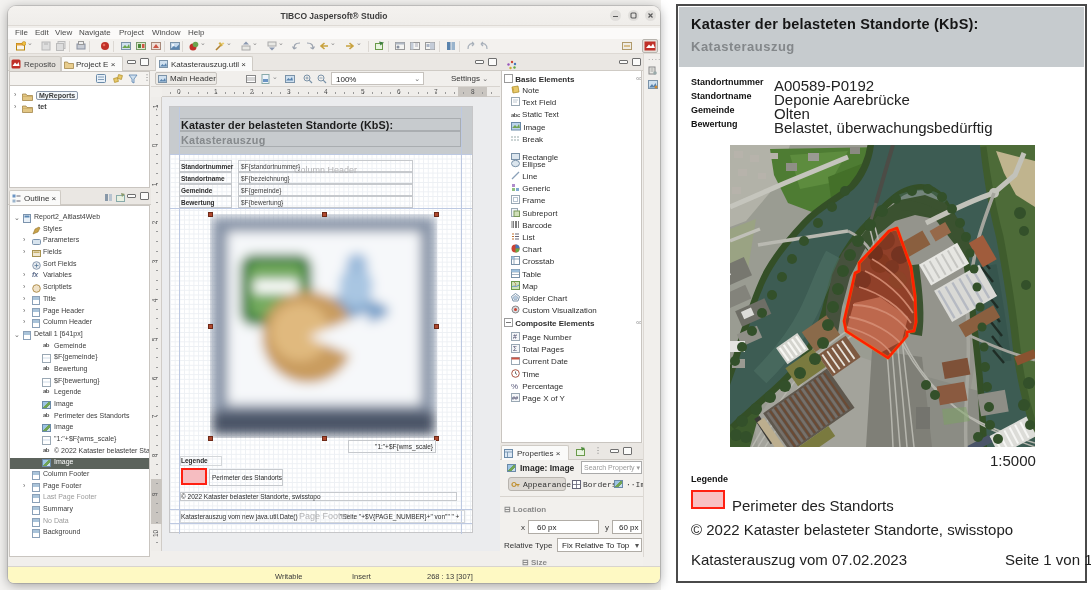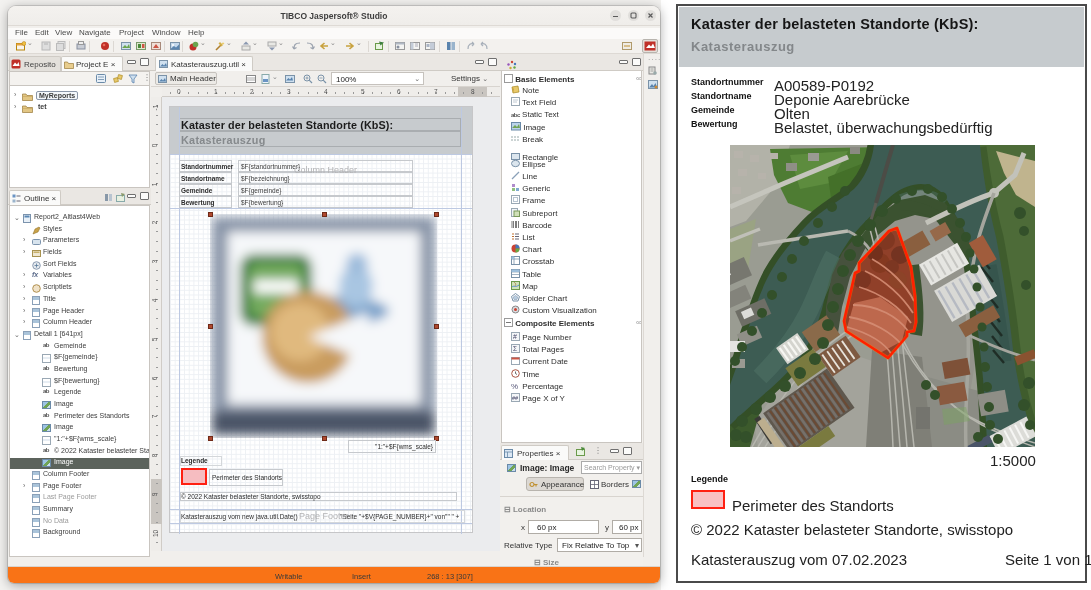--- a/index.html
+++ b/index.html
@@ -1005,21 +1005,21 @@
         </svg>
       <div class="a" style="left:94px;top:3px;font-size:8px;color:#777;">⋮</div>
       <div class="minmax min" style="left:110px;top:2px;"></div>
       <div class="minmax" style="left:123px;top:4px;"></div>
     </div>
     <div class="a" style="left:0;top:17px;width:143px;height:17px;background:#f2f0ed;">
       <b class="imic" style="left:7px;top:4px;"></b>
       <div class="a" style="left:20px;top:3px;font-size:8.5px;font-weight:bold;color:#2a2a2a;">Image: Image</div>
       <div class="a" style="left:81px;top:1px;width:61px;height:13px;background:#fff;border:1px solid #aaa;font-size:7px;color:#999;padding:2px 0 0 2px;">Search Property ▾</div>
     </div>
-    <div class="a" style="left:18px;top:34px;width:143px;height:16px;">
+    <div class="a" style="left:0;top:34px;width:143px;height:16px;font-family:Liberation Mono, monospace;">
       <div class="a" style="left:8px;top:0;width:58px;height:14px;background:#dcd8d3;border:1px solid #b8b4ae;border-radius:3px;font-size:8px;color:#333;padding:2px 0 0 14px;">Appearance</div>
       <svg width="9" height="9" style="position:absolute;left:11px;top:3px;">
           <circle cx="3" cy="4.5" r="2" fill="none" stroke="#c09030" stroke-width="1.2"></circle>
           <path d="M5 4.5 h3.5 M7 4.5 v2" stroke="#c09030" stroke-width="1.2"></path>
         </svg>
       <svg width="9" height="9" style="position:absolute;left:72px;top:3px;">
           <rect x="0.5" y="0.5" width="8" height="8" fill="#fff" stroke="#667"></rect>
           <path d="M0.5 4.5 h8 M4.5 0.5 v8" stroke="#667" stroke-width="0.8"></path>
         </svg>
       <div class="a" style="left:83px;top:3px;font-size:8px;color:#333;">Borders</div>
@@ -1027,35 +1027,35 @@
       <div class="a" style="left:126px;top:3px;font-size:8px;color:#333;">··Ima</div>
     </div>
     <div class="a" style="left:0;top:53px;width:143px;height:1px;background:#d8d4cf;"></div>
     <div class="a" style="left:4px;top:62px;font-size:8px;font-weight:bold;color:#8a8a8a;">⊟ Location</div>
     <div class="a" style="left:21px;top:80px;font-size:8px;color:#333;">x</div>
     <div class="a" style="left:28px;top:77px;width:71px;height:14px;background:#fff;border:1px solid #b0aca6;font-size:8px;color:#222;padding:2px 0 0 8px;">60 px</div>
     <div class="a" style="left:105px;top:80px;font-size:8px;color:#333;">y</div>
     <div class="a" style="left:112px;top:77px;width:30px;height:14px;background:#fff;border:1px solid #b0aca6;font-size:8px;color:#222;padding:2px 0 0 6px;">60 px</div>
     <div class="a" style="left:4px;top:98px;font-size:8px;color:#333;">Relative Type</div>
     <div class="a" style="left:57px;top:95px;width:85px;height:14px;background:#fff;border:1px solid #b0aca6;font-size:8px;color:#222;padding:2px 0 0 4px;">Fix Relative To Top <span style="position:absolute;right:2px;color:#555;">▾</span></div>
-    <div class="a" style="left:20px;top:115px;font-size:8px;font-weight:bold;color:#8a8a8a;padding-left:14px;">⊟ Size</div>
+    <div class="a" style="left:8px;top:115px;font-size:8px;font-weight:bold;color:#8a8a8a;padding-left:14px;">⊟ Size</div>
   </div>
 
   <div class="a" id="rstrip" style="left:635px;top:48px;width:17px;height:503px;background:#f1efec;border-left:1px solid #ddd9d4;">
     <div class="a" style="left:4px;top:2px;font-size:7px;color:#999;letter-spacing:1px;">····</div>
     <svg width="9" height="9" style="position:absolute;left:4px;top:12px;">
         <rect x="1" y="1" width="6" height="7" fill="#e8e8e4" stroke="#888"></rect>
         <path d="M2.5 3 h3 M2.5 5 h3" stroke="#888" stroke-width="0.7"></path>
         <circle cx="7" cy="7" r="1.8" fill="#9aa"></circle>
       </svg>
     <svg width="10" height="9" style="position:absolute;left:4px;top:26px;">
         <rect x="0.5" y="0.5" width="9" height="8" fill="#cfe0ef" stroke="#7a92a8"></rect>
         <path d="M1 7.5 L4 4 L5.5 6 L7.5 3 L9 7.5 Z" fill="#5a84ae"></path>
         <circle cx="8" cy="7" r="1.5" fill="#cc8833"></circle>
       </svg>
   </div>
 
-  <div class="a" style="left:0;top:560px;width:652px;height:17px;background:#f97316;border-top:1px solid #d8d4cf;font-size:7.5px;color:#3a3a3a;">
+  <div class="a" style="left:0;top:560px;width:652px;height:17px;background:#fef9c3;border-top:1px solid #d8d4cf;font-size:7.5px;color:#3a3a3a;">
     <span class="a" style="left:267px;top:5px;">Writable</span>
     <span class="a" style="left:344px;top:5px;">Insert</span>
     <span class="a" style="left:419px;top:5px;">268 : 13 [307]</span>
   </div>
 </div>
 
 </body></html>

